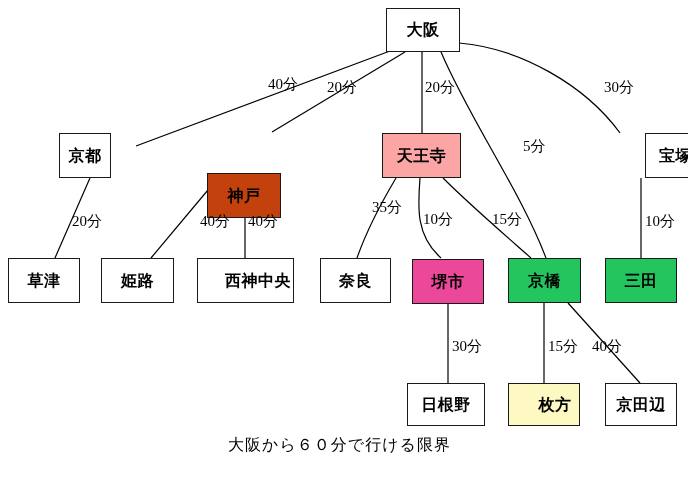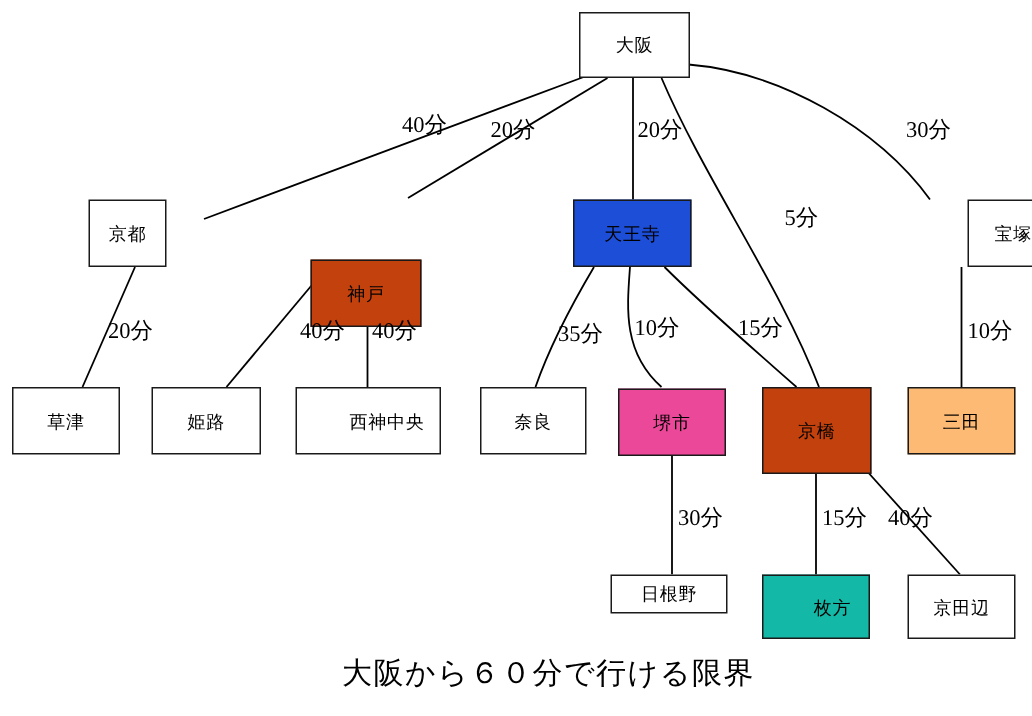--- a/index.html
+++ b/index.html
@@ -33,37 +33,38 @@
     fill: none;
   }
   .node {
     position: absolute;
     box-sizing: border-box;
     border: 1.3px solid #1a1a1a;
     background: #ffffff;
     display: flex;
     align-items: center;
     justify-content: center;
-    font-size: 12px;
+    font-size: 16px;
     line-height: 1;
     letter-spacing: 0.5px;
     white-space: nowrap;
     z-index: 3;
+    font-weight: bold;
   }
   .edge-label {
     position: absolute;
     font-size: 15px;
     line-height: 1;
     white-space: nowrap;
     background: transparent;
     z-index: 4;
   }
   #caption {
     position: absolute;
-    font-size: 20px;
+    font-size: 16px;
     letter-spacing: 1px;
     white-space: nowrap;
     z-index: 5;
   }
 </style>
 </head>
 <body>
 
 <div id="diagram-root">
 
@@ -82,43 +83,43 @@
       <path d="M 641,178 L 641,258" stroke="#000000"></path>
       <path d="M 448,303 L 448,383" stroke="#000000"></path>
       <path d="M 544,303 L 544,383" stroke="#000000"></path>
       <path d="M 568,303 L 640,383" stroke="#000000"></path>
     </svg>
 
   <div id="node-layer">
       <div class="node" style="left: 386px; top: 8px; width: 74px; height: 44px; border-color: rgb(26, 26, 26); background: rgb(255, 255, 255);">大阪</div>
       <div class="node" style="left: 59px; top: 133px; width: 52px; height: 45px; border-color: rgb(26, 26, 26); background: rgb(255, 255, 255);">京都</div>
       <div class="node" style="left: 207px; top: 133px; width: 74px; height: 45px; border-color: rgb(26, 26, 26); background: #c2410c; margin-top: 40px;">神戸</div>
-      <div class="node" style="left: 382px; top: 133px; width: 79px; height: 45px; border-color: rgb(26, 26, 26); background: #1d4ed8;">天王寺</div>
+      <div class="node" style="left: 382px; top: 133px; width: 79px; height: 45px; border-color: rgb(26, 26, 26); background: #fca5a5;">天王寺</div>
       <div class="node" style="left: 601px; top: 133px; width: 61px; height: 45px; border-color: rgb(26, 26, 26); background: rgb(255, 255, 255); margin-left: 44px;">宝塚</div>
       <div class="node" style="left: 8px; top: 258px; width: 72px; height: 45px; border-color: rgb(26, 26, 26); background: rgb(255, 255, 255);">草津</div>
       <div class="node" style="left: 101px; top: 258px; width: 73px; height: 45px; border-color: rgb(26, 26, 26); background: rgb(255, 255, 255);">姫路</div>
       <div class="node" style="left: 197px; top: 258px; width: 97px; height: 45px; border-color: rgb(26, 26, 26); background: rgb(255, 255, 255); padding-left: 25px;">西神中央</div>
       <div class="node" style="left: 320px; top: 258px; width: 71px; height: 45px; border-color: rgb(26, 26, 26); background: rgb(255, 255, 255);">奈良</div>
       <div class="node" style="left: 412px; top: 259px; width: 72px; height: 45px; border-color: rgb(26, 26, 26); background: #ec4899;">堺市</div>
-      <div class="node" style="left: 508px; top: 258px; width: 73px; height: 58px; border-color: rgb(26, 26, 26); background: #c2410c;">京橋</div>
-      <div class="node" style="left: 605px; top: 258px; width: 72px; height: 45px; border-color: rgb(26, 26, 26); background: #fdba74;">三田</div>
-      <div class="node" style="left: 407px; top: 383px; width: 78px; height: 26px; border-color: rgb(26, 26, 26); background: rgb(255, 255, 255);">日根野</div>
-      <div class="node" style="left: 508px; top: 383px; width: 72px; height: 43px; border-color: rgb(26, 26, 26); background: #14b8a6; padding-left: 22px;">枚方</div>
+      <div class="node" style="left: 508px; top: 258px; width: 73px; height: 45px; border-color: rgb(26, 26, 26); background: #22c55e;">京橋</div>
+      <div class="node" style="left: 605px; top: 258px; width: 72px; height: 45px; border-color: rgb(26, 26, 26); background: #22c55e;">三田</div>
+      <div class="node" style="left: 407px; top: 383px; width: 78px; height: 43px; border-color: rgb(26, 26, 26); background: rgb(255, 255, 255);">日根野</div>
+      <div class="node" style="left: 508px; top: 383px; width: 72px; height: 43px; border-color: rgb(26, 26, 26); background: #fef9c3; padding-left: 22px;">枚方</div>
       <div class="node" style="left: 605px; top: 383px; width: 72px; height: 43px; border-color: rgb(26, 26, 26); background: rgb(255, 255, 255);">京田辺</div>
     </div>
   <div id="label-layer">
       <div class="edge-label" style="left: 268px; top: 77px;">40分</div>
       <div class="edge-label" style="left: 327px; top: 80px;">20分</div>
       <div class="edge-label" style="left: 425px; top: 80px;">20分</div>
       <div class="edge-label" style="left: 523px; top: 139px;">5分</div>
       <div class="edge-label" style="left: 604px; top: 80px;">30分</div>
       <div class="edge-label" style="left: 72px; top: 214px;">20分</div>
       <div class="edge-label" style="left: 200px; top: 214px;">40分</div>
       <div class="edge-label" style="left: 248px; top: 214px;">40分</div>
-      <div class="edge-label" style="left: 372px; top: 216px;">35分</div>
+      <div class="edge-label" style="left: 372px; top: 200px;">35分</div>
       <div class="edge-label" style="left: 423px; top: 212px;">10分</div>
       <div class="edge-label" style="left: 492px; top: 212px;">15分</div>
       <div class="edge-label" style="left: 645px; top: 214px;">10分</div>
       <div class="edge-label" style="left: 452px; top: 339px;">30分</div>
       <div class="edge-label" style="left: 548px; top: 339px;">15分</div>
       <div class="edge-label" style="left: 592px; top: 339px;">40分</div>
     </div>
 
   <div id="caption" style="left: 228px; top: 435px;">大阪から６０分で行ける限界</div>
 </div>

